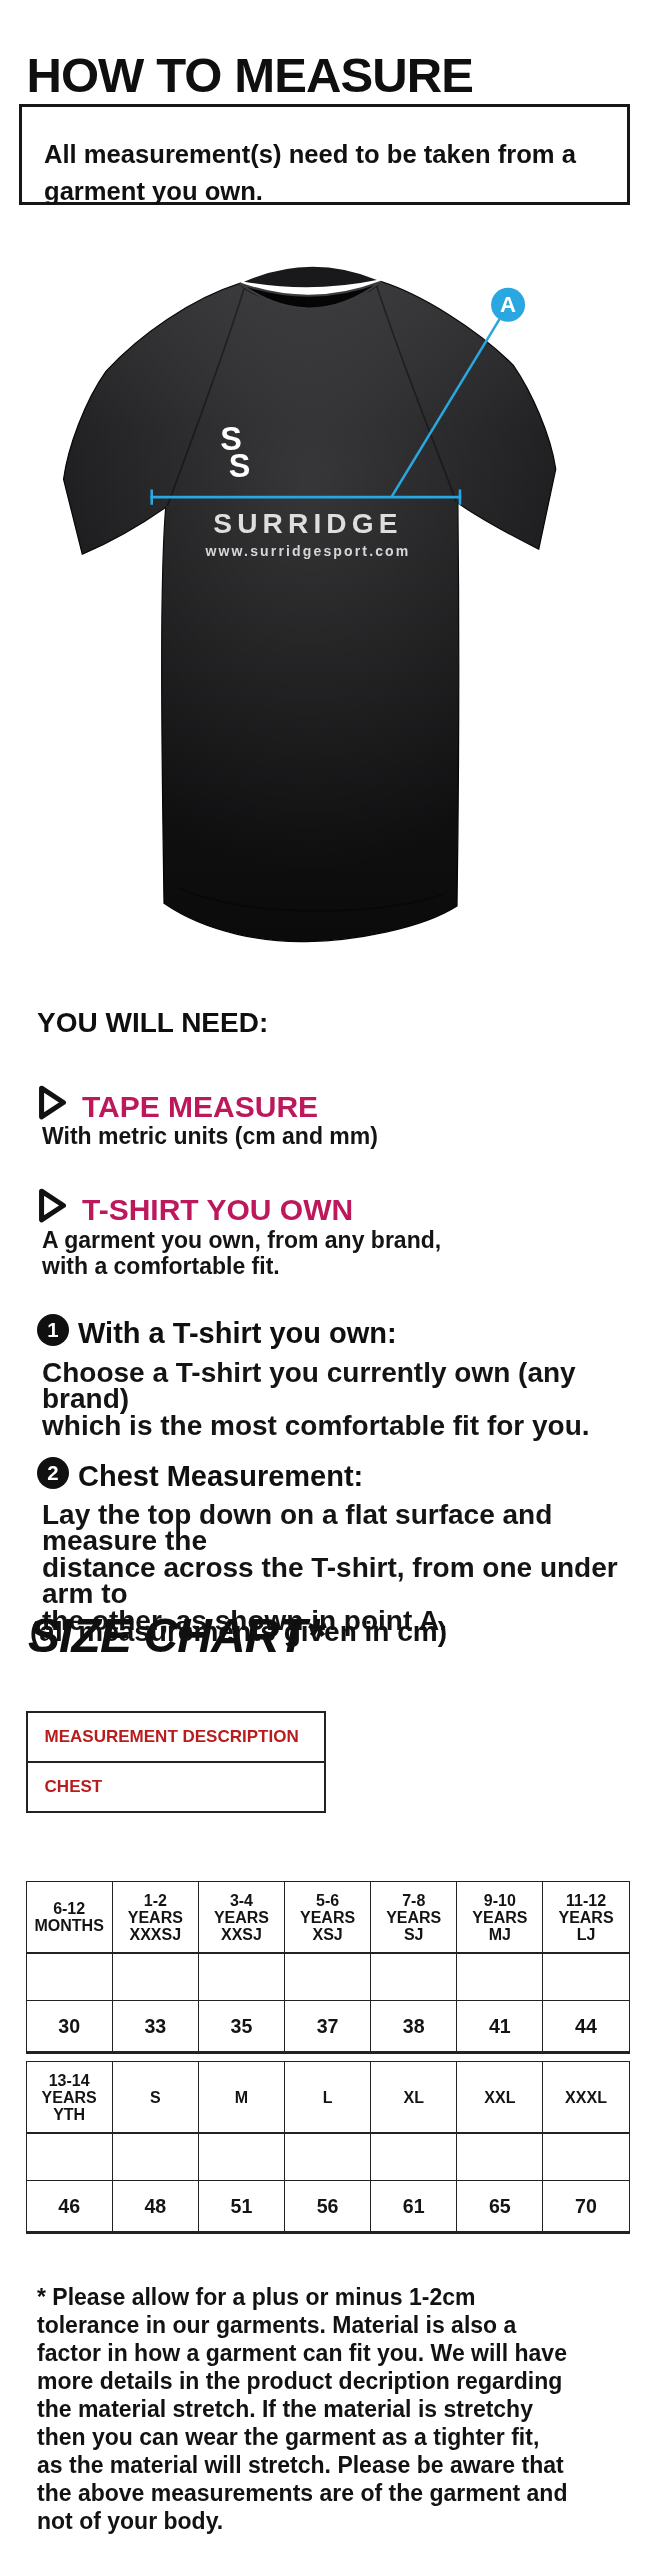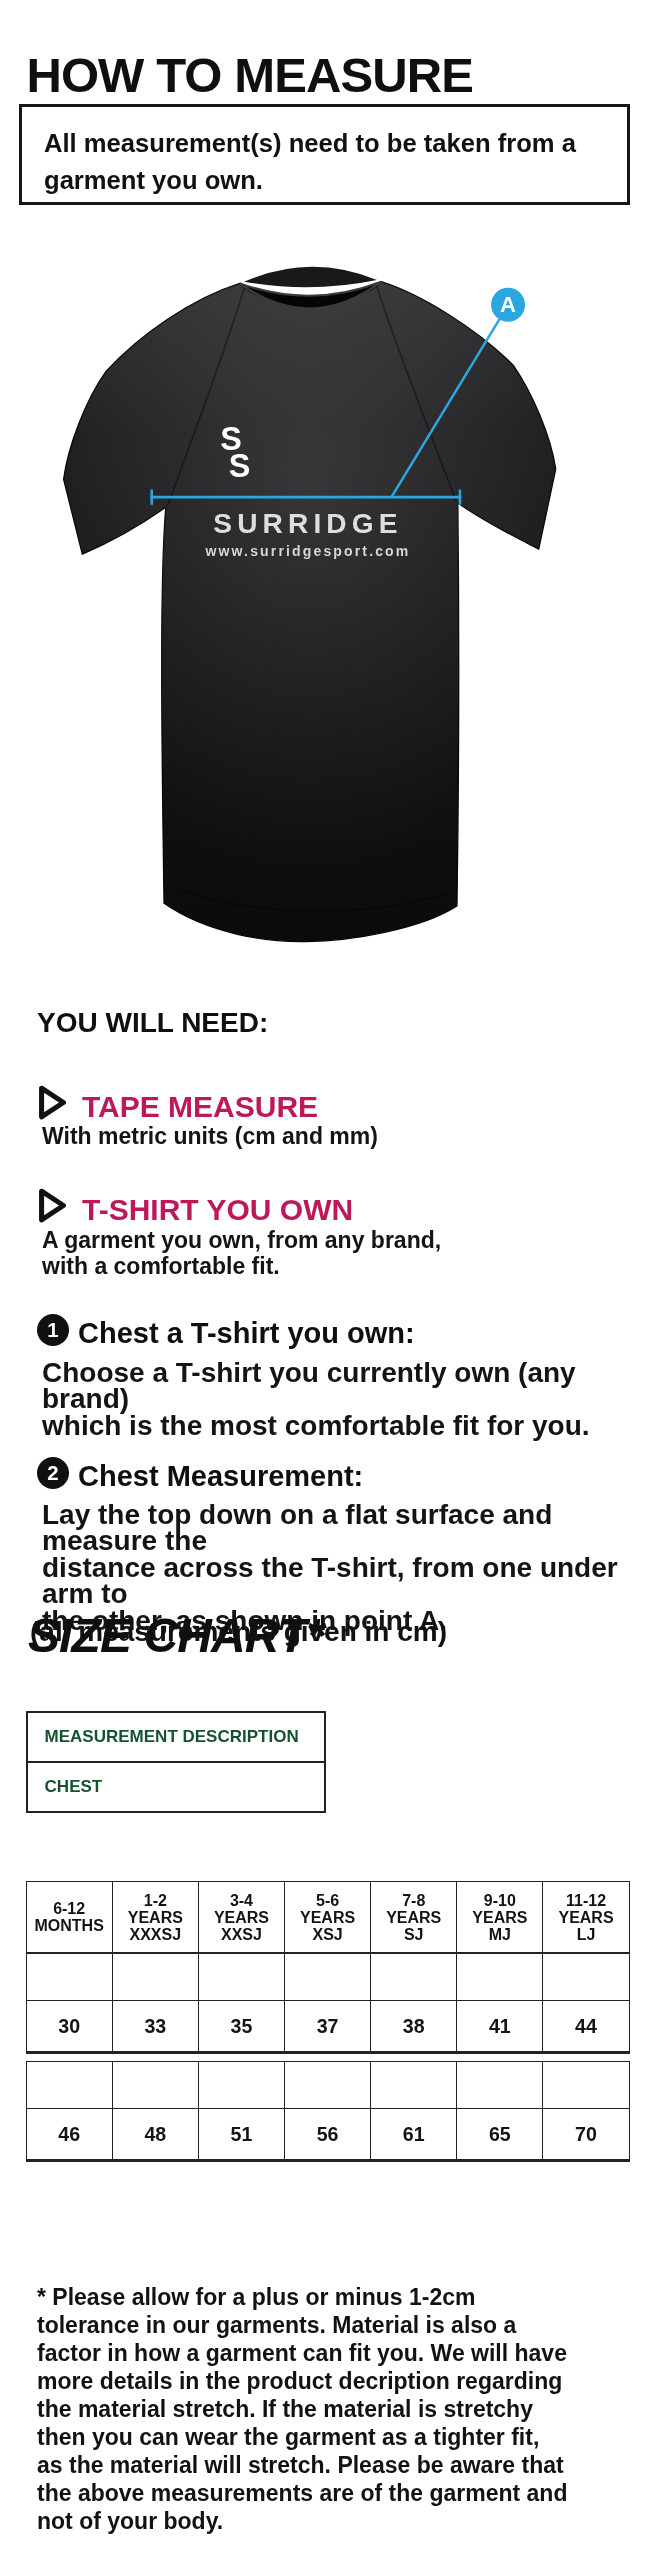--- a/index.html
+++ b/index.html
@@ -8,21 +8,21 @@
     font-family:"Liberation Sans","DejaVu Sans",sans-serif;
     font-weight:700;color:#161616;
     -webkit-font-smoothing:antialiased;
   }
   .abs{position:absolute;}
   .pre{white-space:pre-line;}
 
   
   .page-title{left:26.4px;top:17px;font-size:49px;line-height:1.05;letter-spacing:-0.9px;color:#0f0f0f;}
   .notice-box{left:19px;top:104px;width:611px;height:101px;border:3.4px solid #161616;box-sizing:border-box;}
-  .notice-box p{margin:18px 22px;font-size:25.6px;line-height:37px;color:#111;}
+  .notice-box p{margin:29px 22px;font-size:25.6px;line-height:37px;color:#111;}
 
   
   .figure{left:21px;top:256px;width:562px;height:690px;}
   svg text{font-family:"Liberation Sans","DejaVu Sans",sans-serif;font-weight:700;}
 
   
   .ywn-heading{left:37px;top:1007px;font-size:28px;letter-spacing:0px;color:#0f0f0f;}
   .tri{width:31px;height:37px;}
   .tri-1{left:37px;top:1084px;}
   .tri-2{left:37px;top:1187px;}
@@ -46,21 +46,21 @@
   .step-desc-2{left:42px;top:1502px;}
 
   
   .sc-heading{left:28px;top:1608px;font-size:48px;letter-spacing:-0.9px;color:#0f0f0f;font-style:italic;}
   .sc-subheading{left:30px;top:1616px;font-size:28px;color:#111;}
 
   table{border-collapse:collapse;table-layout:fixed;}
   .desc-table{left:25.6px;top:1711px;width:300px;}
   .desc-table td{
     border:2.6px solid #222;height:48px;padding:0 6.8px 0 17px;
-    font-size:17px;text-align:left;vertical-align:middle;color:#14532d;
+    font-size:17px;text-align:left;vertical-align:middle;color:#b91c1c;
   }
   .size-table{width:604px;}
   .size-table-a{left:25.6px;top:1881px;}
   .size-table-b{left:25.6px;top:2061px;}
   .size-table td{border:1.7px solid #222;text-align:center;vertical-align:middle;color:#141414;}
   .size-table tr.hdr td{height:68px;font-size:16px;line-height:17px;border-bottom:2.6px solid #222;}
   .size-table tr.gap td{height:44px;}
   .size-table tr.val td{height:48px;font-size:19.6px;}
   .size-table{border-bottom:3.4px solid #222;}
 
@@ -154,21 +154,21 @@
 <div class="abs need-desc need-desc-1 pre">With metric units (cm and mm)</div>
 
 <svg class="abs tri tri-2" viewBox="0 0 36 44">
   <path d="M5 5 L31 22 L5 39 Z" fill="none" stroke="#111" stroke-width="6" stroke-linejoin="round"></path>
 </svg>
 <div class="abs need-title need-title-2">T-SHIRT YOU OWN</div>
 <div class="abs need-desc need-desc-2 pre">A garment you own, from any brand,
 with a comfortable fit.</div>
 
 <div class="abs step-circle step-circle-1">1</div>
-<div class="abs step-title step-title-1">Chest a T-shirt you own:</div>
+<div class="abs step-title step-title-1">With a T-shirt you own:</div>
 <div class="abs step-desc step-desc-1 pre">Choose a T-shirt you currently own (any brand)
 which is the most comfortable fit for you.</div>
 
 <div class="abs step-circle step-circle-2">2</div>
 <div class="abs step-title step-title-2">Chest Measurement:</div>
 <div class="abs step-desc step-desc-2 pre">Lay the top down on a flat surface and measure the
 distance across the T-shirt, from one under arm to
 the other, as shown in point A.</div>
 
 <div class="abs sc-heading">SIZE CHART*</div>
@@ -225,20 +225,31 @@
       <td>37</td>
       <td>38</td>
       <td>41</td>
       <td>44</td>
     </tr>
   </tbody>
 </table>
 
 <table class="abs size-table size-table-b">
   <tbody>
+    <tr class="hdr">
+      <td class="pre">13-14
+YEARS
+YTH</td>
+      <td class="pre">S</td>
+      <td class="pre">M</td>
+      <td class="pre">L</td>
+      <td class="pre">XL</td>
+      <td class="pre">XXL</td>
+      <td class="pre">XXXL</td>
+    </tr>
     <tr class="gap">
       <td></td>
         <td></td>
         <td></td>
         <td></td>
         <td></td>
         <td></td>
         <td></td>
     </tr>
     <tr class="val">

